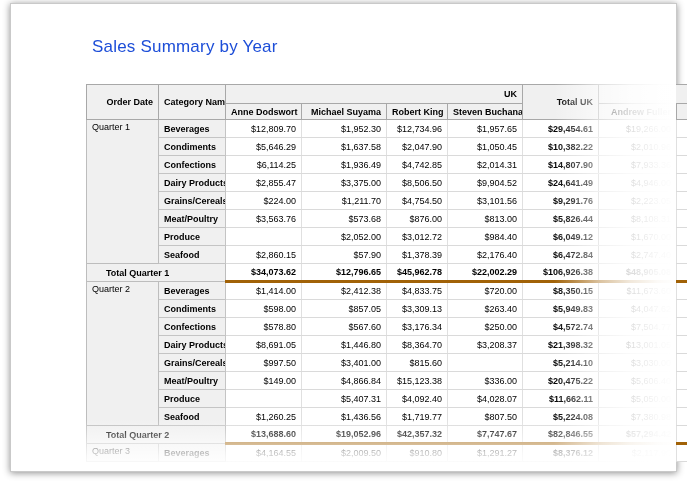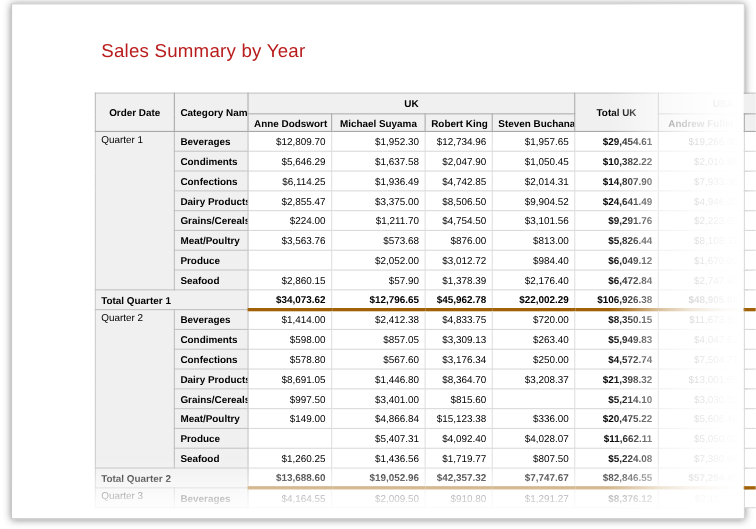--- a/index.html
+++ b/index.html
@@ -7,56 +7,56 @@
     width:687px;height:481px;position:relative;overflow:hidden;
     background:#ffffff;font-family:"Liberation Sans", sans-serif;
   }
   .sheet{
     position:absolute;left:10px;top:3px;width:665px;height:467px;
     background:#fff;border:1px solid #c9c9c9;
     box-shadow:0 1px 7px rgba(0,0,0,0.45);
   }
   .report-title{
     position:absolute;left:81px;top:33px;
-    font-size:17px;color:#b91c1c;letter-spacing:0.2px;
+    font-size:17px;color:#1d4ed8;letter-spacing:0.2px;
   }
   .table-wrap{
     position:absolute;left:75px;top:80px;width:601px;height:388px;overflow:hidden;
   }
   table.report{
     border-collapse:collapse;table-layout:fixed;width:630px;
     font-size:9px;color:#000;
   }
   table.report th, table.report td{
     overflow:hidden;white-space:nowrap;box-sizing:border-box;
   }
   thead th{
     background:#f0f0f0;border:1px solid #a8a8a8;
-    font-weight:bold;text-align:center;padding:2px 5px;font-size:9px;
+    font-weight:bold;text-align:right;padding:2px 5px;font-size:9px;
   }
   thead tr.band th{height:19px;vertical-align:middle;}
   thead tr.names th{height:16px;}
   td.quarter-cell{
     background:#f0f0f0;border:1px solid #bdbdbd;
     font-weight:normal;vertical-align:top;padding:2px 5px;text-align:left;
   }
   td.category-cell{
     background:#f0f0f0;border:1px solid #c4c4c4;
     font-weight:bold;padding:2px 5px;text-align:left;margin-top:16px;
   }
   td.num{
     background:#fff;text-align:right;padding:2px 5px;
     border-right:1px solid #e0e0e0;border-bottom:1px solid #dadada;
     border-left:1px solid #e0e0e0;
   }
   td.total-col{font-weight:bold;border-left:1px solid #c9c9c9;border-right:1px solid #c9c9c9;}
   tr.total-row td.num{font-weight:bold;border-top:1px solid #c9c9c9;border-bottom:3px solid #a16207;}
   tr.total-row td.total-label{
     background:#f0f0f0;border:1px solid #bdbdbd;font-weight:bold;
-    padding:2px 5px;text-align:left;
+    padding:2px 19px;text-align:left;
   }
   tbody tr{height:18px;}
   table.report{border:1px solid #9f9f9f;}
   .fade-right{
     position:absolute;top:0;bottom:0;right:0;width:122px;pointer-events:none;
     background:linear-gradient(to right, rgba(255,255,255,0) 0%,
       rgba(255,255,255,0.62) 38%, rgba(255,255,255,0.85) 62%,
       rgba(255,255,255,0.97) 85%, #fff 100%);
   }
   .fade-bottom{

